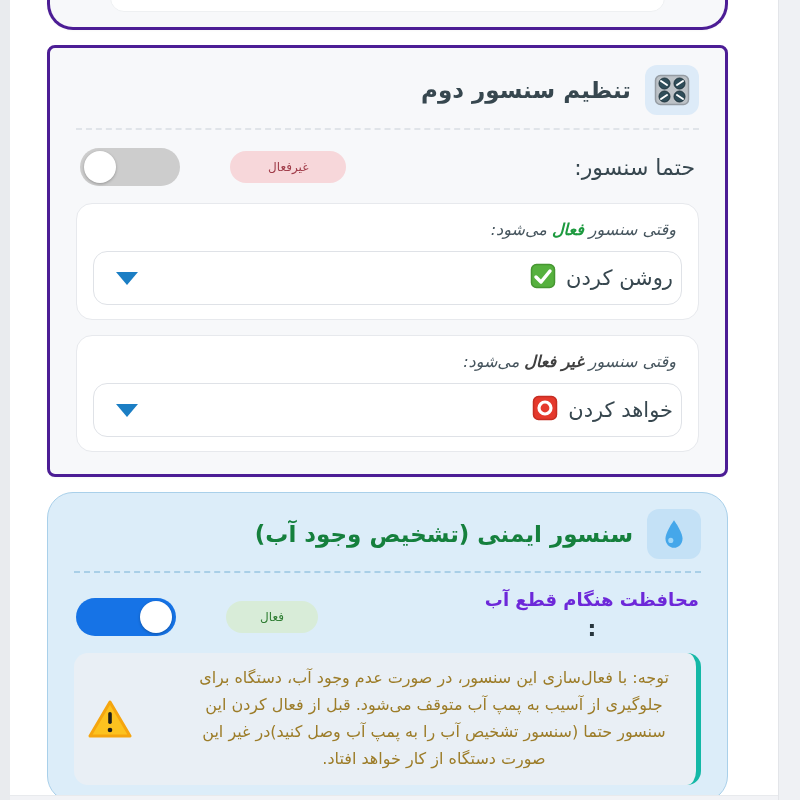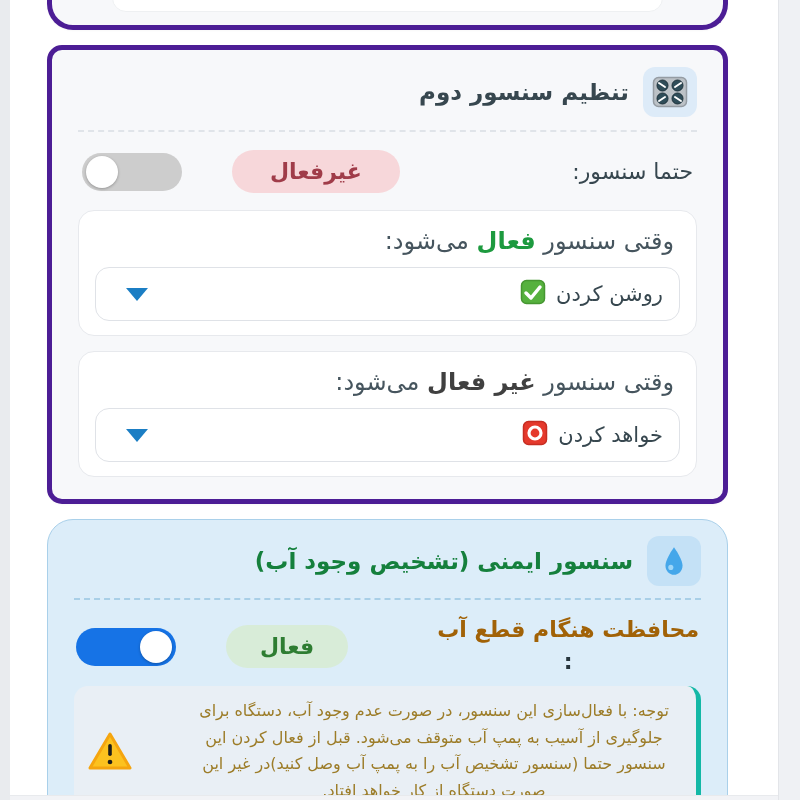--- a/index.html
+++ b/index.html
@@ -7,21 +7,21 @@
               font-family:"DejaVu Sans", sans-serif; }
   .screen { position:relative; width:800px; height:800px; background:#ffffff; }
 
   .edge-left  { position:absolute; left:0; top:0; width:10px; height:800px; background:#e9ebee; }
   .edge-right { position:absolute; right:0; top:0; width:22px; height:800px; background:#eff1f4; border-left:1px solid #e3e5e9; }
   .bottom-strip { position:absolute; left:10px; right:22px; bottom:0; height:5px; background:#f2f3f6; border-top:1px solid #e8eaed; }
 
   .content { position:absolute; left:47px; top:0; width:681px; direction:rtl; }
 
   
-  .card { background:#f7f8fa; border:5px solid #4c1d95; border-radius:15px; box-shadow:0 1px 2px rgba(0,0,0,0.03); }
+  .card { background:#f7f8fa; border:3px solid #4c1d95; border-radius:8px; box-shadow:0 1px 2px rgba(0,0,0,0.03); }
 
   
   .remnant { height:30px; border-top:none; border-radius:0 0 26px 26px; position:relative; overflow:hidden; margin-bottom:15px; }
   .remnant-inner { position:absolute; top:-22px; left:60px; right:60px; height:34px; background:#ffffff; border:1px solid #eef0f2; border-radius:14px; }
 
   .main-card { padding:16px 26px 22px; margin-bottom:15px; }
 
   .card-header { display:flex; align-items:center; gap:14px; height:52px; }
   .icon-box { width:54px; height:50px; border-radius:12px; display:flex; align-items:center; justify-content:center; flex:none; }
   .icon-box.gray-blue { background:#ddebf8; }
@@ -29,46 +29,46 @@
   .card-title { font-size:23px; font-weight:700; color:#37474f; }
   .blue-title { color:#15803d; }
 
   .dash { border-top:2px dashed #e0e4e9; margin:12px 0; }
   .dash.blue { border-color:#a9cfe7; margin:11px 0; }
 
   .status-row { display:flex; align-items:center; justify-content:space-between; padding:6px 4px 2px; }
   .status-label { font-size:22px; color:#37474f; }
   .ctrl-group { display:flex; align-items:center; gap:50px; }
 
-  .badge { display:inline-block; padding:9px 38px; border-radius:24px; font-size:22px; font-weight:700; white-space:nowrap; }
+  .badge { display:inline-block; padding:9px 38px; border-radius:24px; font-size:12px; font-weight:400; white-space:nowrap; }
   .badge.inactive { background:#f7d7da; color:#a03c49; }
   .badge.active   { background:#d8ecd8; color:#2e7d32; padding:9px 34px; }
 
   .toggle { position:relative; width:100px; height:38px; border-radius:19px; flex:none; cursor:pointer; }
   .toggle .knob { position:absolute; top:3px; width:32px; height:32px; border-radius:50%; background:#ffffff; box-shadow:0 1px 3px rgba(0,0,0,0.28); }
   .toggle.off { background:#cdcdcd; }
   .toggle.off .knob { left:4px; }
   .toggle.on  { background:#1673e6; }
   .toggle.on  .knob { right:4px; }
 
   .sub-card { margin-top:15px; background:#ffffff; border:1px solid #e7e9ed; border-radius:16px; padding:10px 16px 14px; }
-  .sub-label { font-size:24px; color:#46555e; margin:6px 6px 12px 0; }
+  .sub-label { font-size:16px; color:#46555e; margin:6px 6px 12px 0;font-style:italic; }
   .hl-green { color:#1d9a3f; font-weight:700; }
   .hl-red   { color:#404040; font-weight:700; }
 
   .select { height:54px; border:1.5px solid #dfe2e7; border-radius:14px; background:#ffffff;
-            display:flex; align-items:center; justify-content:space-between; padding:0 16px; cursor:pointer; }
+            display:flex; align-items:center; justify-content:space-between; padding:0 8px; cursor:pointer; }
   .sel-text { display:flex; align-items:center; gap:10px; font-size:21px; color:#37474f; }
   .caret { width:0; height:0; border-left:11px solid transparent; border-right:11px solid transparent; border-top:13px solid #1b7ec4; margin:0 14px; }
 
   .blue-card { background:#dcedf9; border:1.5px solid #a9d0ea; border-radius:26px; padding:15px 26px 16px; }
 
   .prot-row { display:flex; align-items:flex-start; justify-content:space-between; padding:4px 2px 0; }
   .prot-label-block { text-align:center; max-width:360px; }
-  .prot-label { font-size:22px; font-weight:700; color:#a16207; line-height:1.35; }
+  .prot-label { font-size:18px; font-weight:700; color:#6d28d9; line-height:1.35; }
   .prot-colon { font-size:22px; font-weight:700; color:#27353d; margin-top:4px; }
   .prot-controls { display:flex; align-items:center; gap:50px; margin-top:10px; }
 
   .warning-box { margin-top:12px; background:#e9eff5; border-radius:14px; border-left:none;
                  border-right:5px solid #14b8a6; padding:12px 16px 12px 14px;
                  display:flex; align-items:center; justify-content:space-between; gap:12px; }
   .warning-text { font-size:16px; line-height:1.68; color:#9c7c28; text-align:center; max-width:492px; }
   .warning-icon { flex:none; display:flex; align-items:center; justify-content:center; }
 </style>
 </head>

